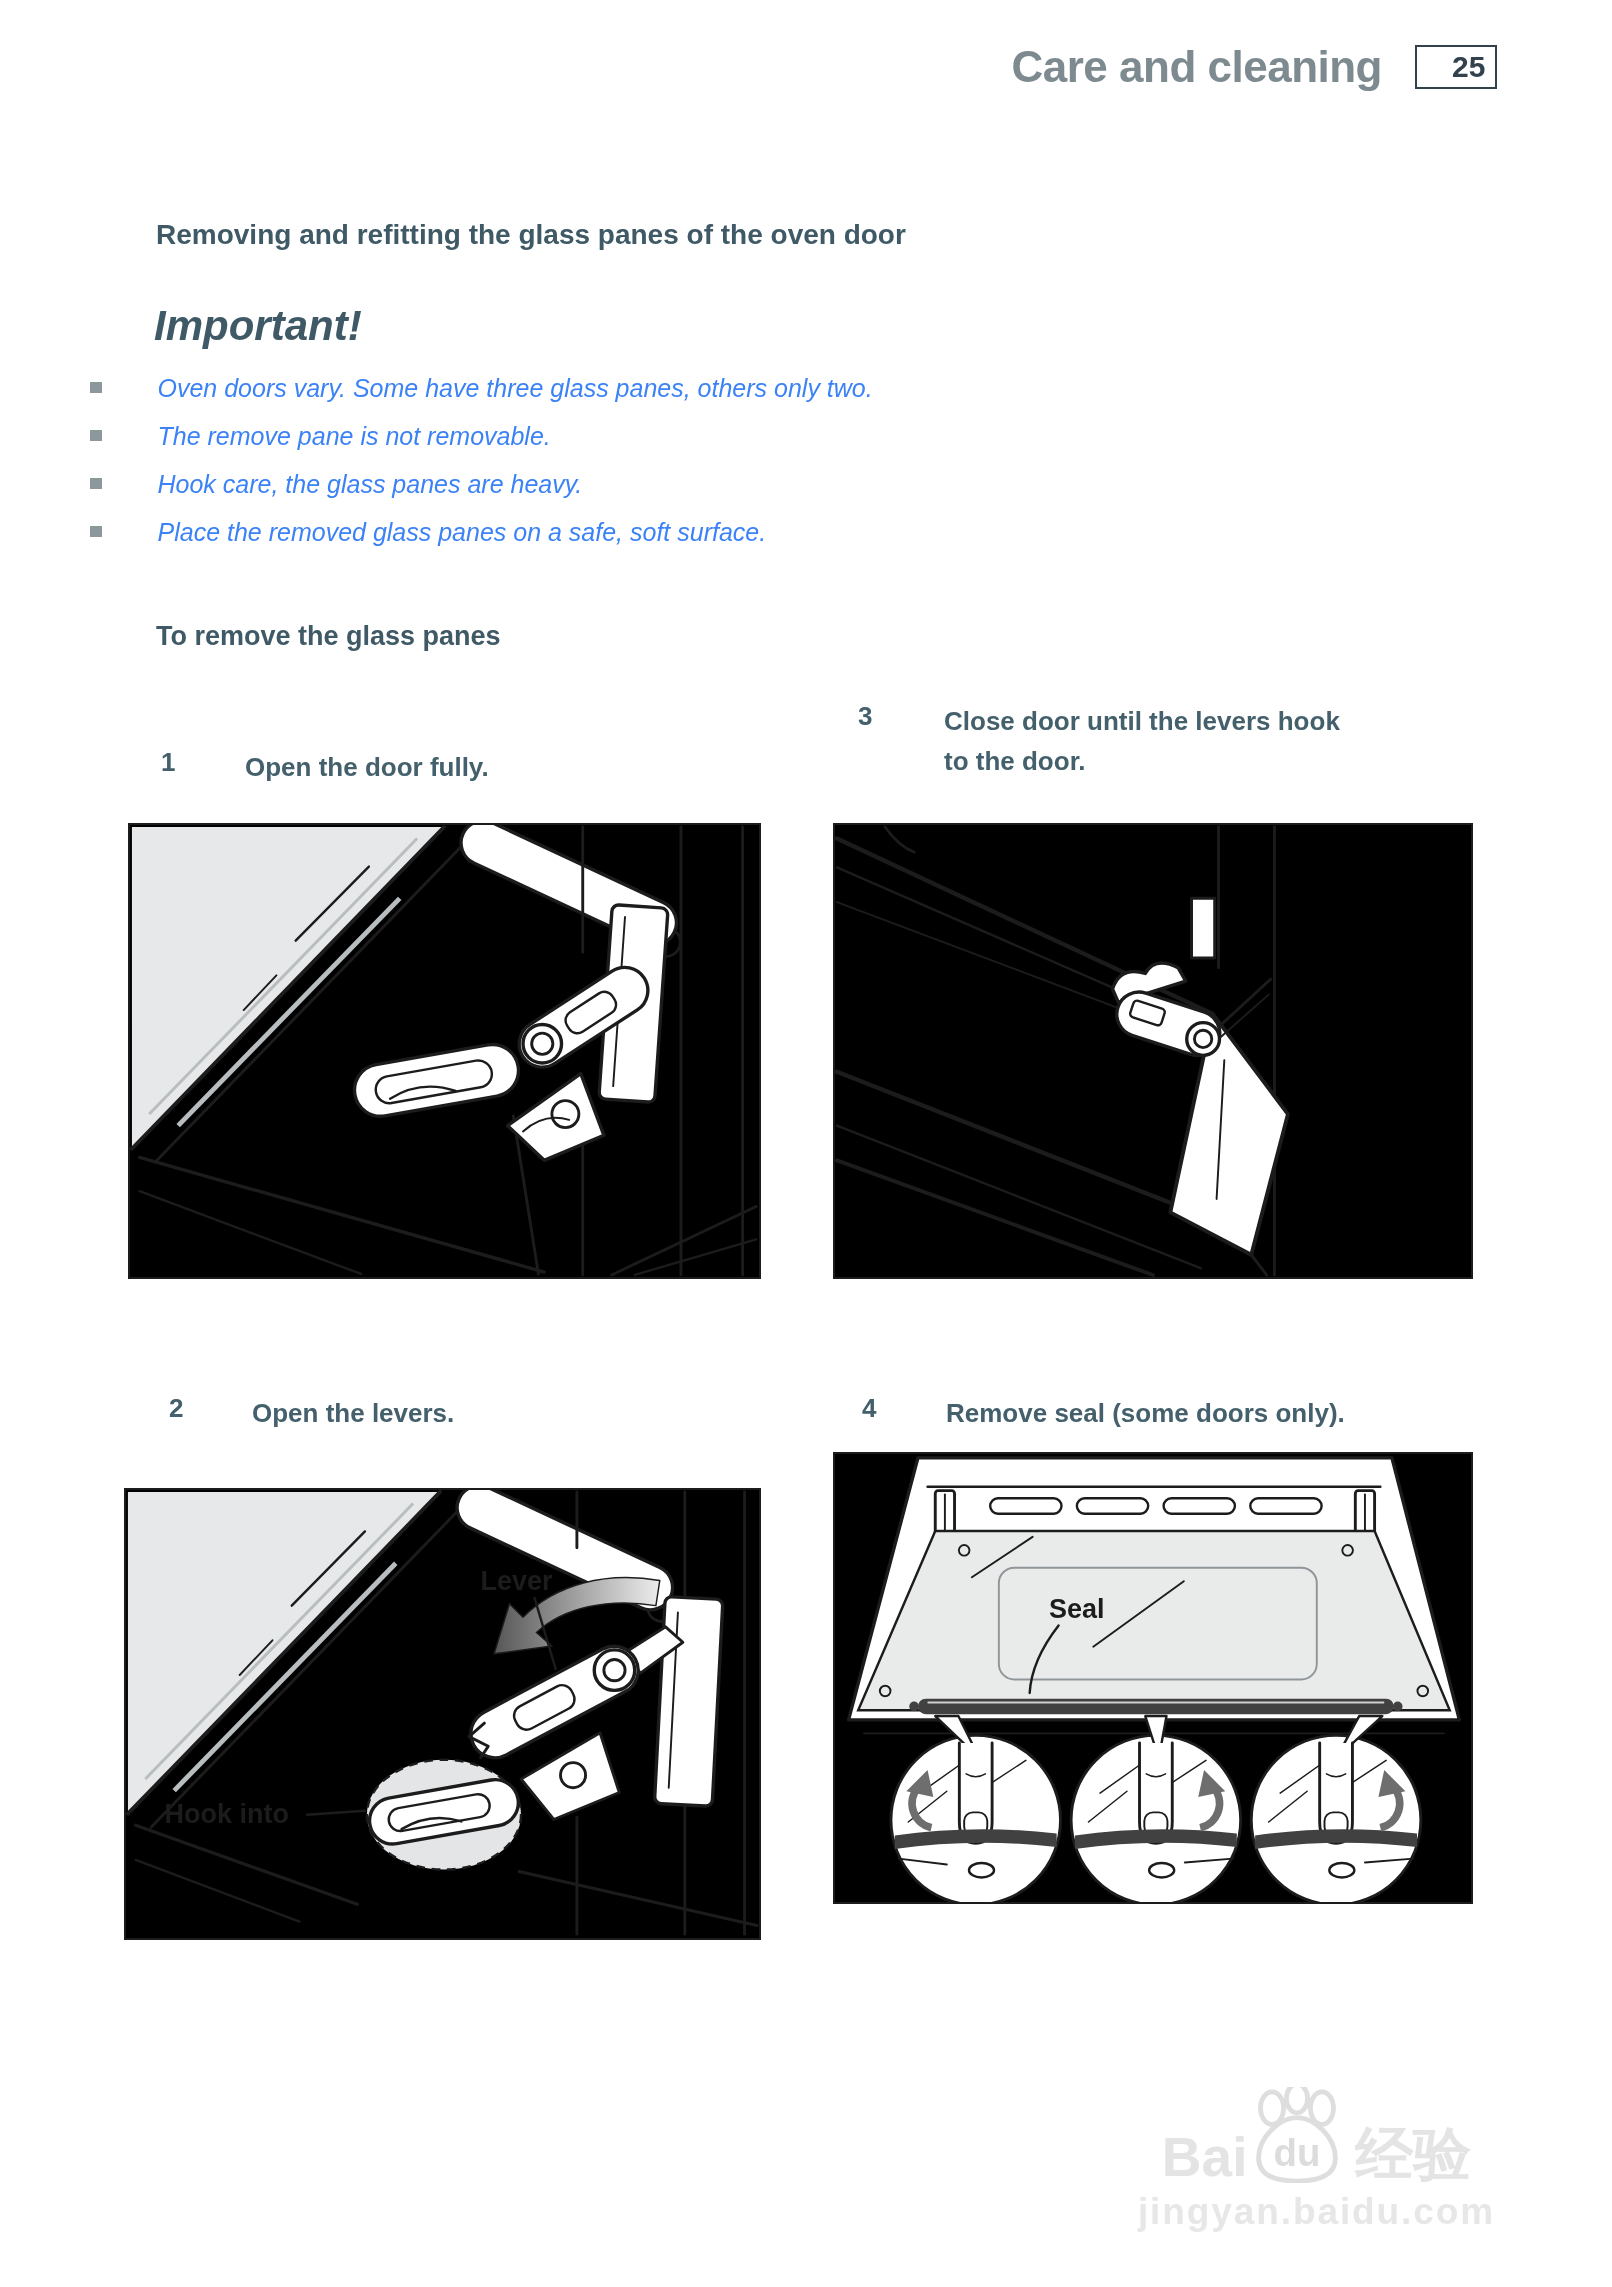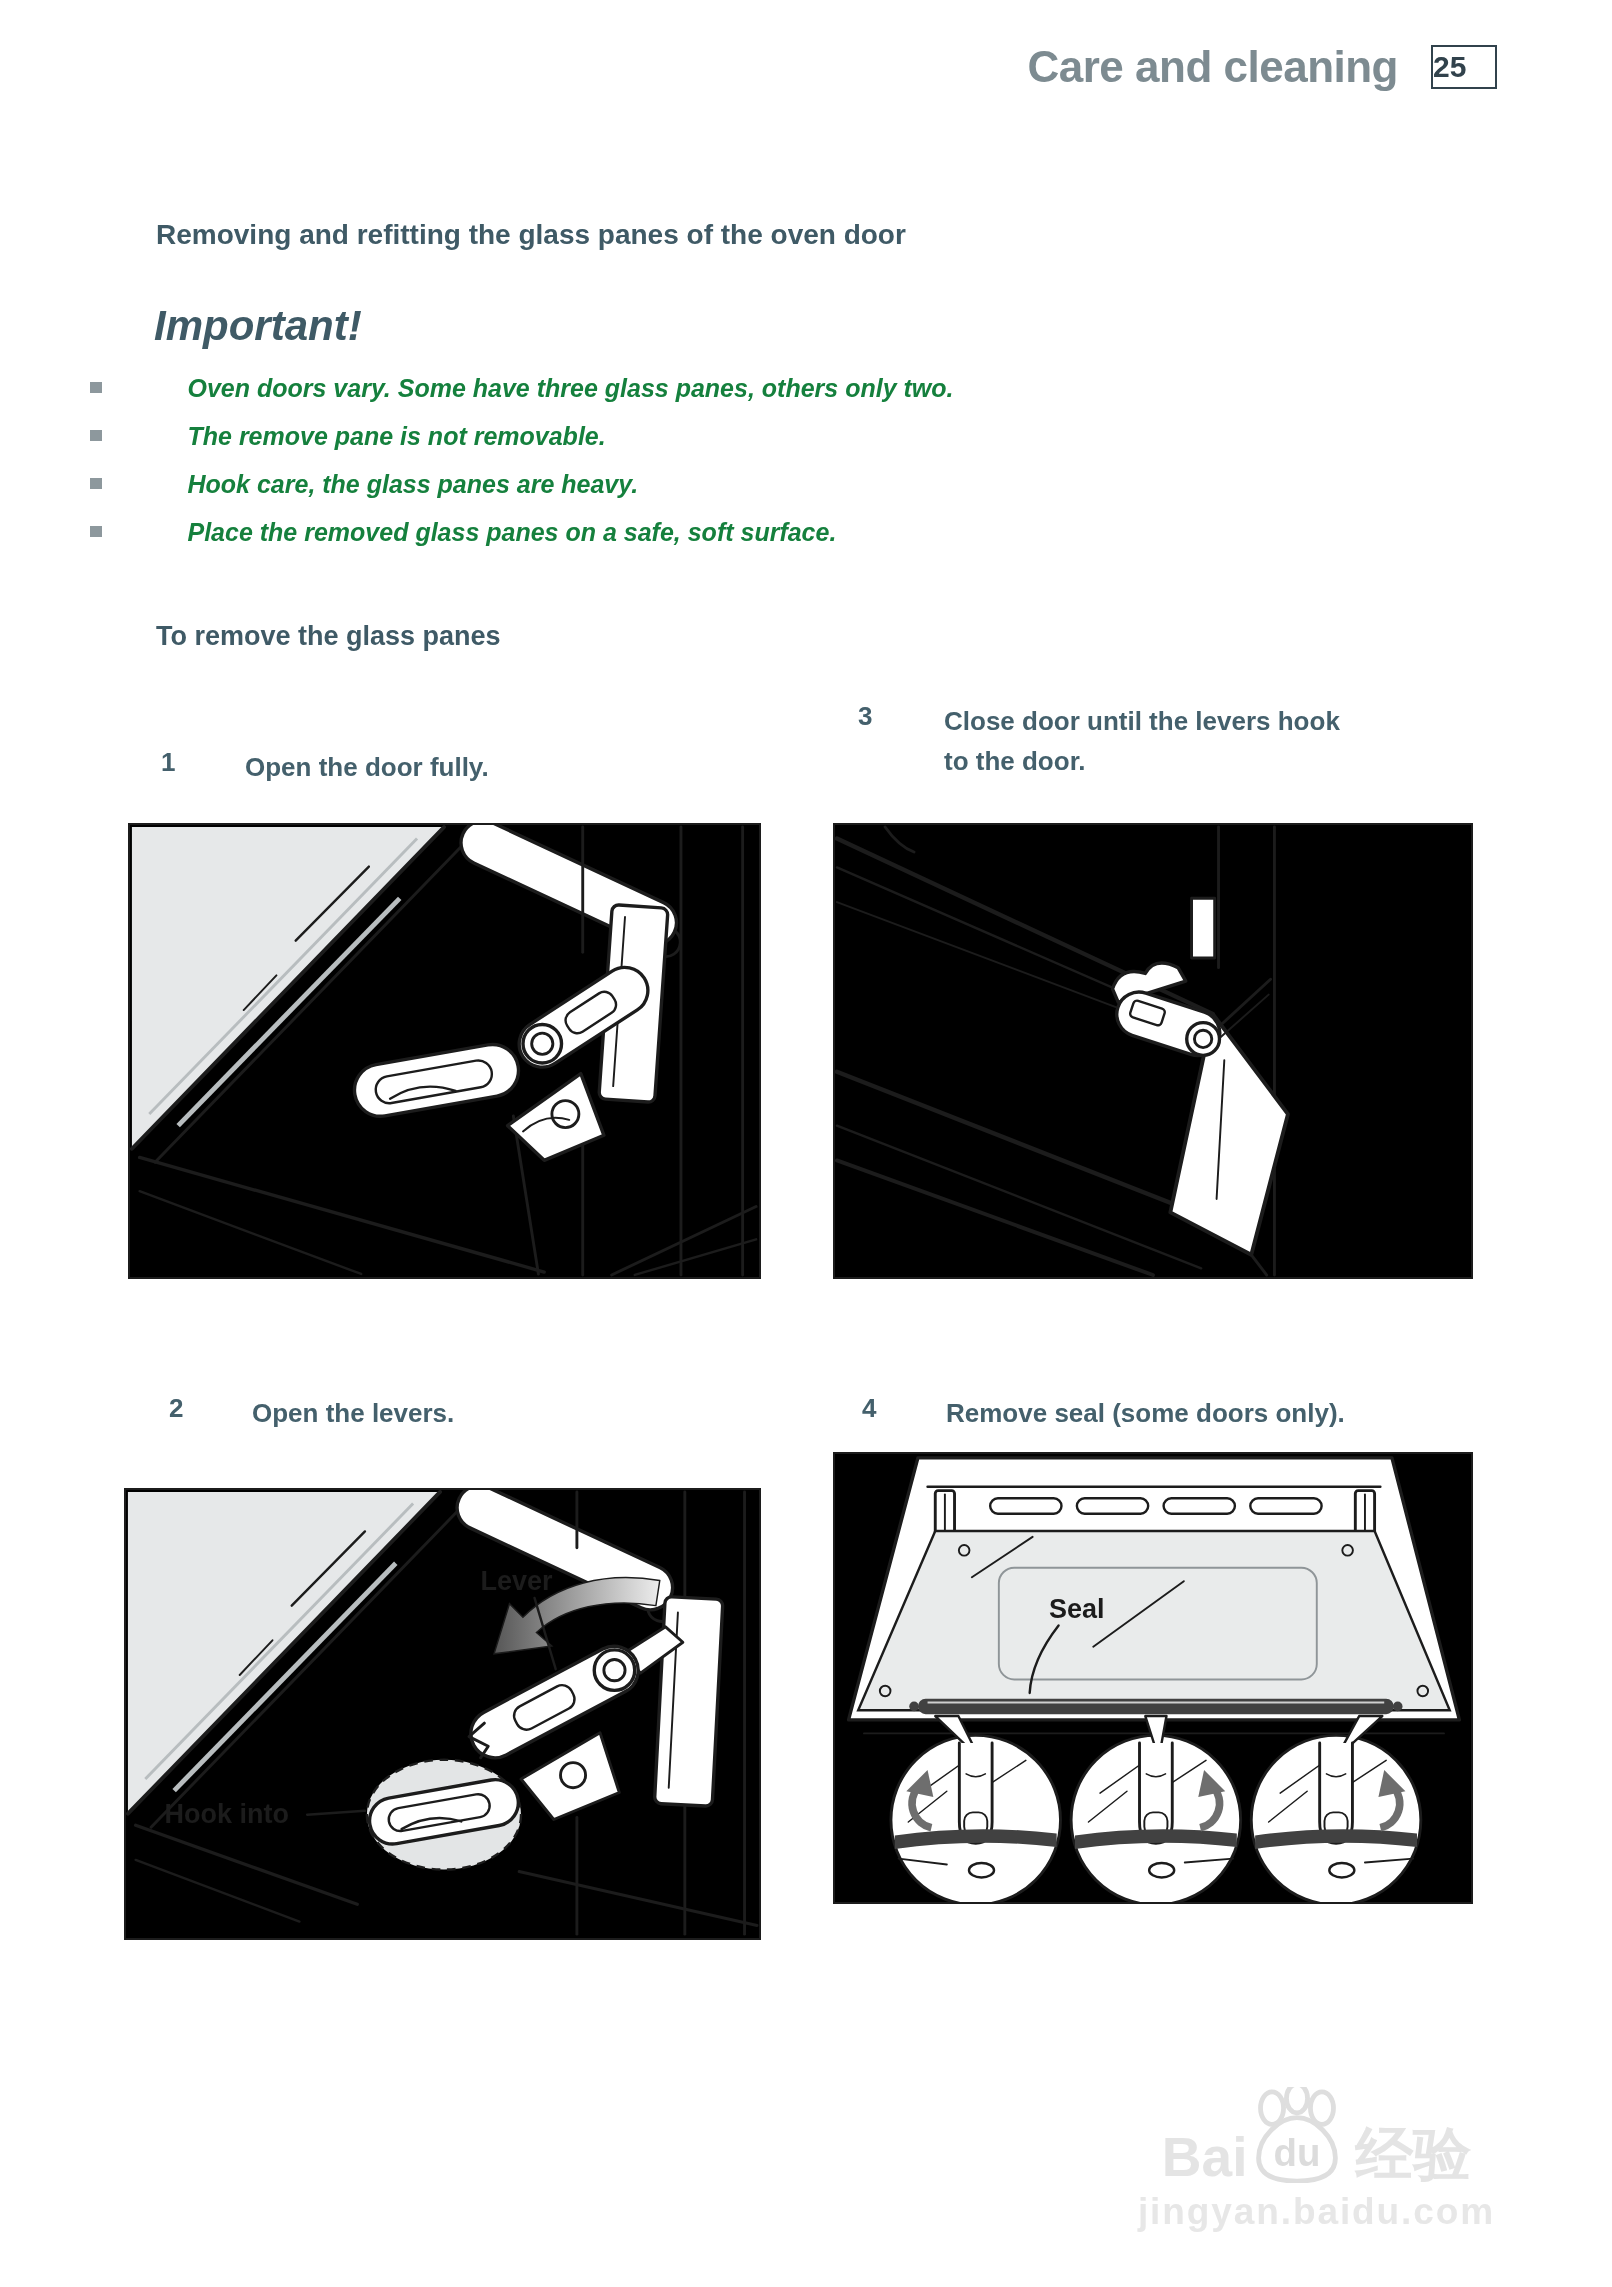--- a/index.html
+++ b/index.html
@@ -3,29 +3,29 @@
 <meta charset="utf-8">
 <style>
   html,body{margin:0;padding:0;background:#ffffff;}
   .page{
     position:relative;width:1612px;height:2287px;background:#ffffff;overflow:hidden;
     font-family:"Liberation Sans", sans-serif;color:#425d69;
   }
   
   .hdr{position:absolute;top:42px;right:115px;display:flex;align-items:center;gap:33px;}
   .hdr-title{font-size:44px;font-weight:bold;color:#7d8b91;letter-spacing:-0.5px;}
-  .pagenum-box{width:66px;height:44px;border:2.9px solid #31424c;display:flex;align-items:center;padding-right:9.6px;box-sizing:border-box;}
+  .pagenum-box{width:82px;height:44px;border:2.9px solid #31424c;display:flex;align-items:center;justify-content:flex-end;padding-right:9.6px;box-sizing:border-box;}
   .pagenum{font-size:30px;font-weight:bold;color:#31424c;}
   
   .sec-title{position:absolute;left:156px;top:219px;font-size:28px;font-weight:bold;color:#3f5a66;}
   .important{position:absolute;left:154px;top:302px;font-size:42px;font-weight:bold;font-style:italic;color:#3f5a66;}
   .bullets{position:absolute;left:90px;top:373px;width:1057px;}
   .bullet-row{display:flex;height:48px;align-items:flex-start;}
   .bullet-sq{flex:none;width:11.5px;height:11.5px;background:#8d989d;margin-top:8.6px;}
-  .bullet-txt{margin-left:86px;font-size:25px;font-weight:bold;font-style:italic;color:#15803d;line-height:1.2;}
+  .bullet-txt{margin-left:56px;font-size:25px;font-weight:normal;font-style:italic;color:#3b82f6;line-height:1.2;}
   .subsec-title{position:absolute;left:156px;top:621px;font-size:27px;font-weight:bold;color:#3f5a66;}
   .step{position:absolute;display:flex;font-size:26px;font-weight:bold;color:#44606c;}
   .step-num{flex:none;}
   .step-text{line-height:1.55;}
   .step1{left:161px;top:747px;} .step1 .step-num{width:84px;}
   .step2{left:169px;top:1393px;} .step2 .step-num{width:83px;}
   .step3{left:858px;top:701px;} .step3 .step-num{width:86px;} .step3 .step-text{width:413px;}
   .step4{left:862px;top:1393px;} .step4 .step-num{width:84px;}
   
   .fig{position:absolute;border:2.9px solid #1c1c1c;background:#000000;box-sizing:border-box;overflow:hidden;text-align:center;}

